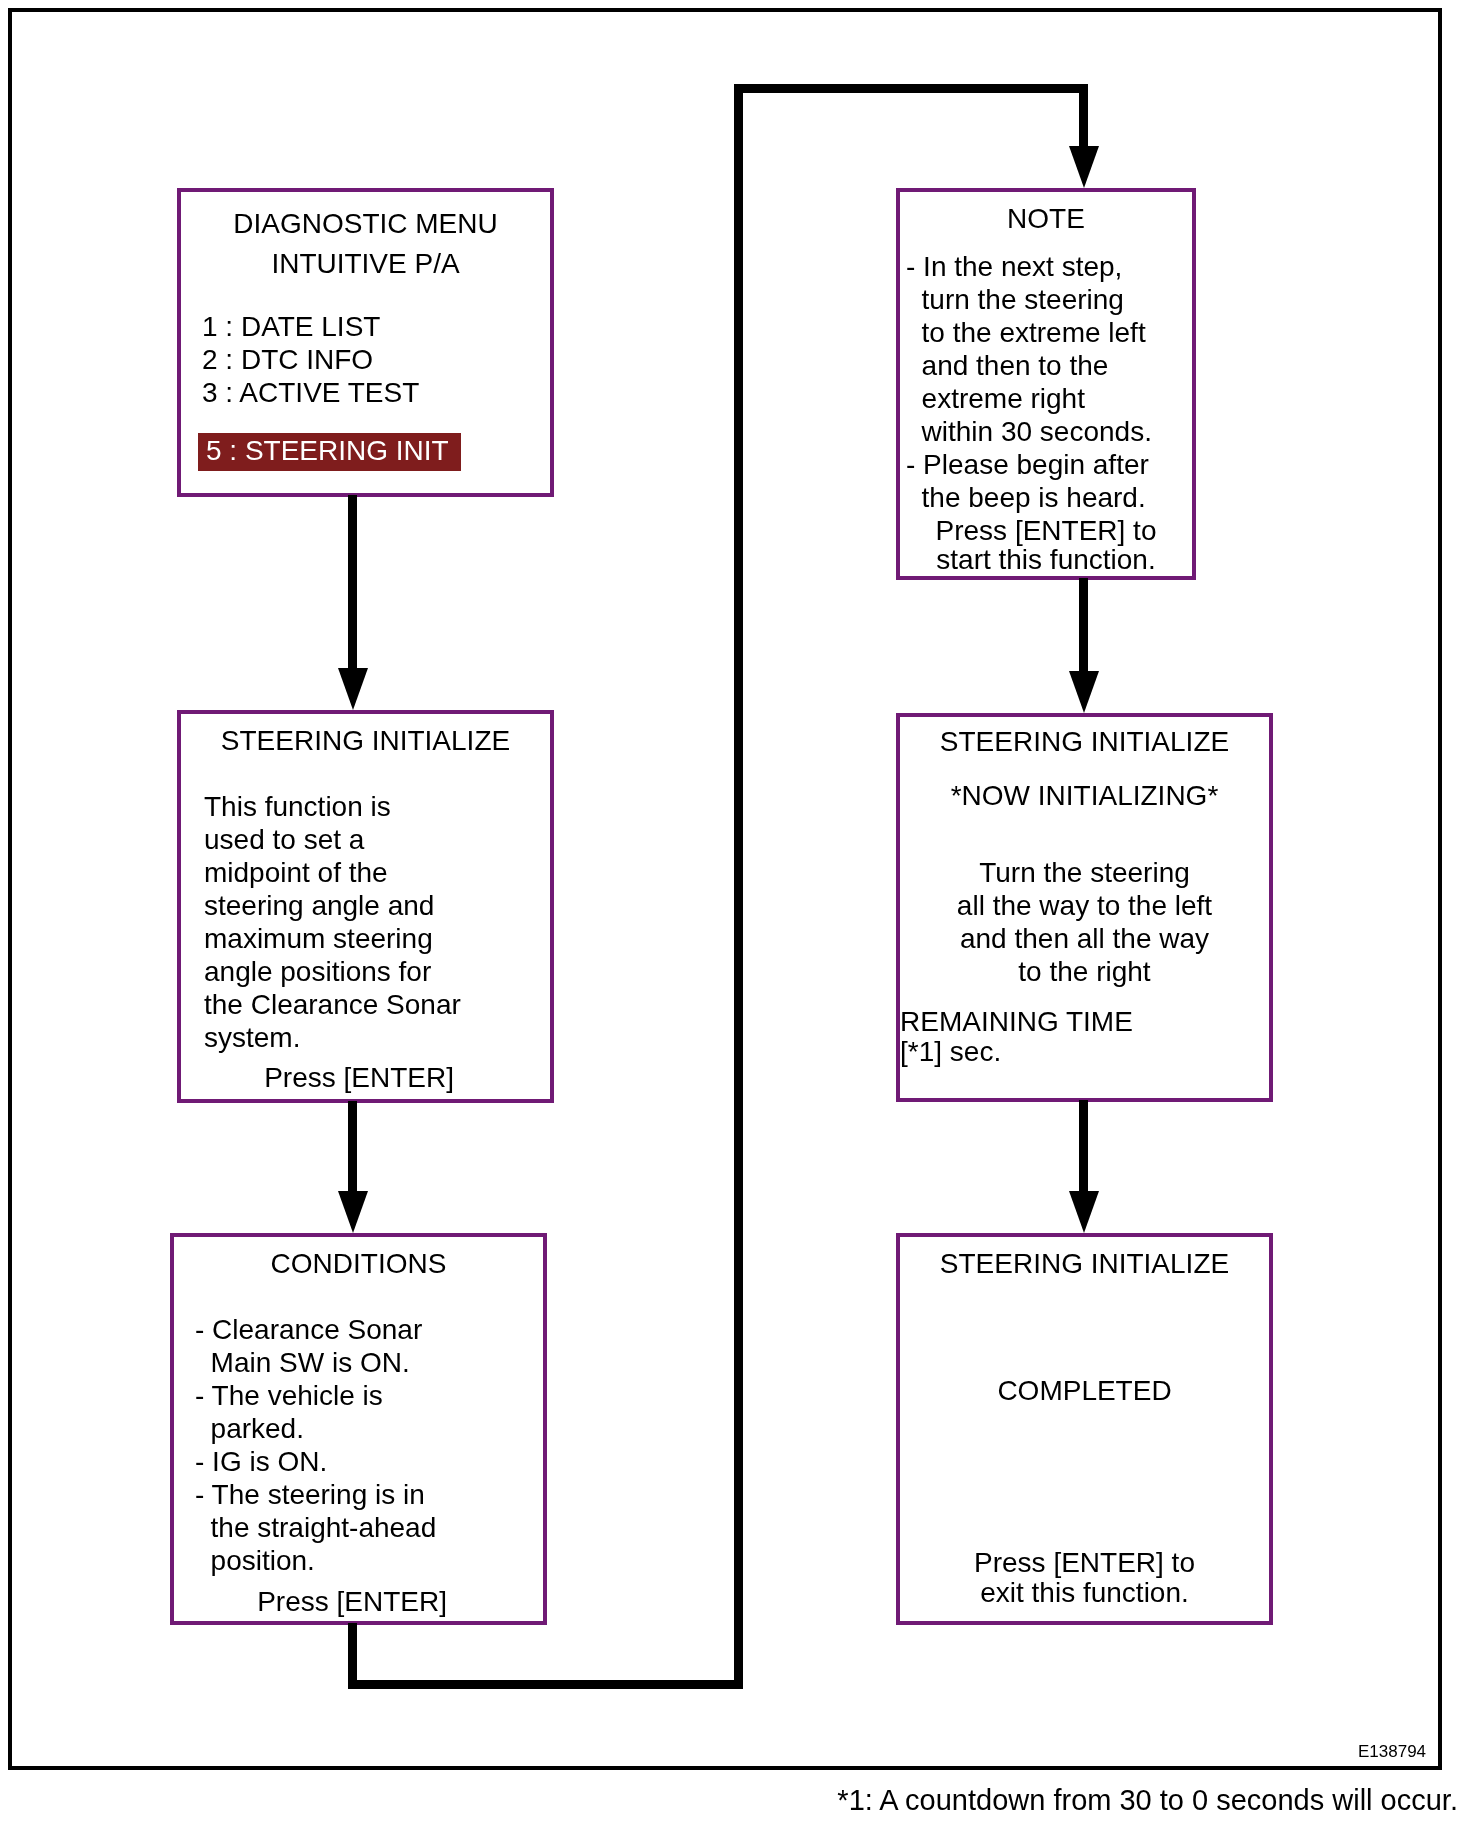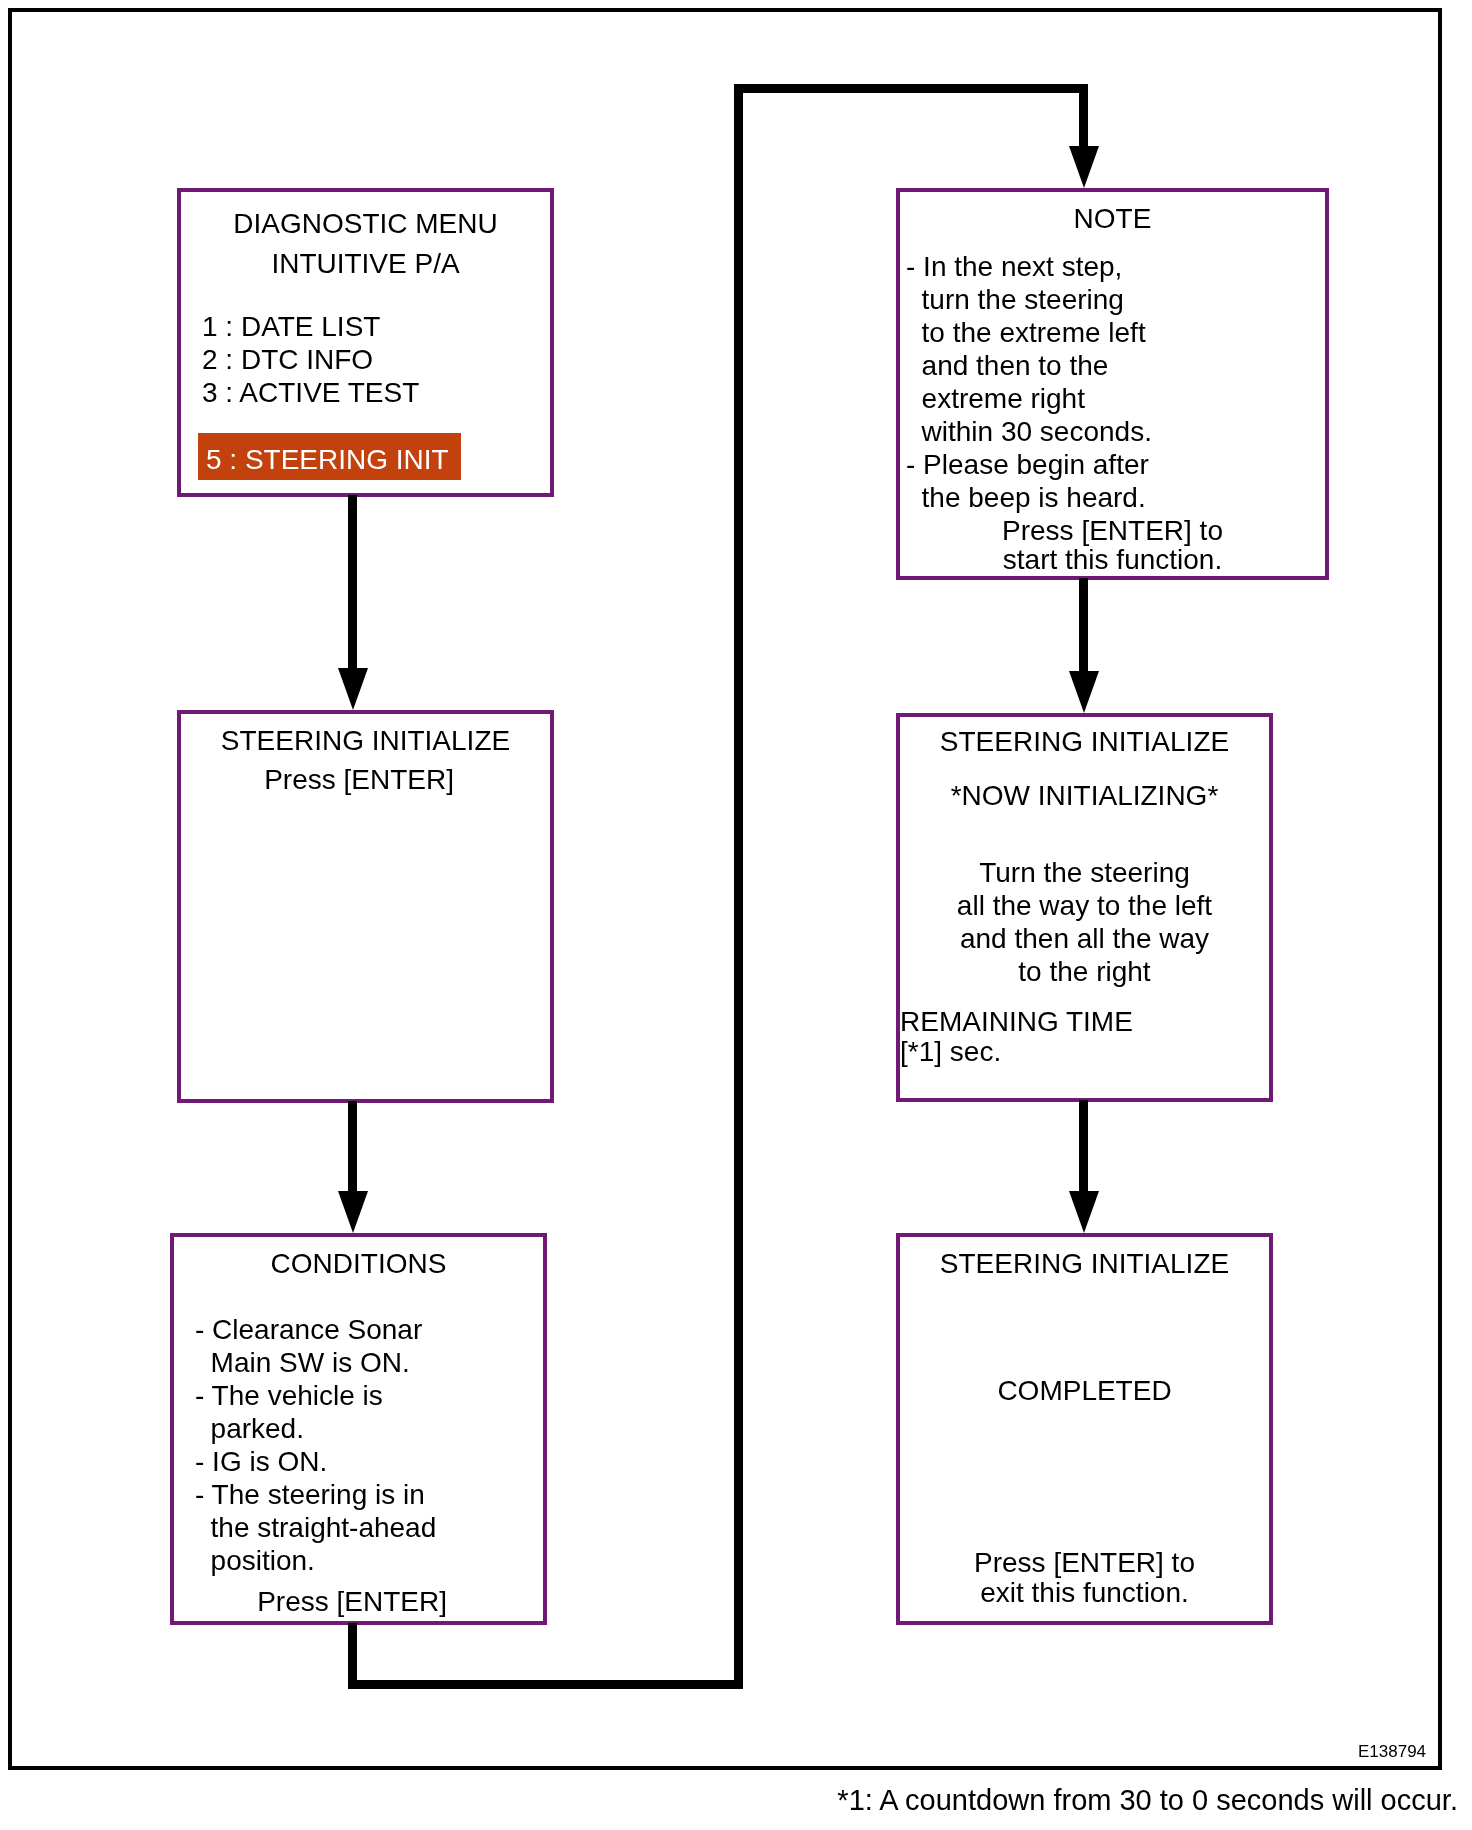--- a/index.html
+++ b/index.html
@@ -14,30 +14,30 @@
     position:absolute; left:8px; top:8px; width:1434px; height:1762px;
     border:4px solid #000;
   }
   .box {
     position:absolute; border:4px solid #701a75; background:#fff;
     font-size:28px; line-height:30px;
   }
   .box-diag    { left:177px; top:188px;  width:377px; height:309px; }
   .box-init    { left:177px; top:710px;  width:377px; height:393px; }
   .box-cond    { left:170px; top:1233px; width:377px; height:392px; }
-  .box-note    { left:896px; top:188px;  width:433px; height:392px; }
+  .box-note    { left:896px; top:188px;  width:300px; height:392px; }
   .box-nowinit { left:896px; top:713px;  width:377px; height:389px; }
   .box-done    { left:896px; top:1233px; width:377px; height:392px; }
 
   .diag-title1 { margin-top:12px; text-align:center; line-height:40px; }
   .diag-title2 { text-align:center; line-height:40px; }
   .diag-items  { margin:26px 0 0 21px; white-space:pre; line-height:33px; }
   .diag-selected {
     width:fit-content; margin:24px 0 0 17px;
-    background:#c2410c; color:#fff; padding:12px 12px 5px 8px; line-height:30px;
+    background:#7f1d1d; color:#fff; padding:3px 12px 5px 8px; line-height:30px;
   }
 
   .initB-title { margin-top:12px; text-align:center; }
   .initB-body  { margin:34px 0 0 23px; white-space:pre; line-height:33px; }
   .initB-action{ margin:9px 96px 0 0; text-align:right; }
 
   .cond-title  { margin-top:12px; text-align:center; }
   .cond-body   { margin:34px 0 0 21px; white-space:pre; line-height:33px; }
   .cond-action { margin:10px 96px 0 0; text-align:right; }
 
@@ -98,20 +98,28 @@
     <div class="diag-title1">DIAGNOSTIC MENU</div>
     <div class="diag-title2">INTUITIVE P/A</div>
     <div class="diag-items">1 : DATE LIST
 2 : DTC INFO
 3 : ACTIVE TEST</div>
     <div class="diag-selected">5 : STEERING INIT</div>
   </div>
 
   <div class="box box-init">
     <div class="initB-title">STEERING INITIALIZE</div>
+    <div class="initB-body">This function is
+used to set a
+midpoint of the
+steering angle and
+maximum steering
+angle positions for
+the Clearance Sonar
+system.</div>
     <div class="initB-action">Press [ENTER]</div>
   </div>
 
   <div class="box box-cond">
     <div class="cond-title">CONDITIONS</div>
     <div class="cond-body">- Clearance Sonar
   Main SW is ON.
 - The vehicle is
   parked.
 - IG is ON.

